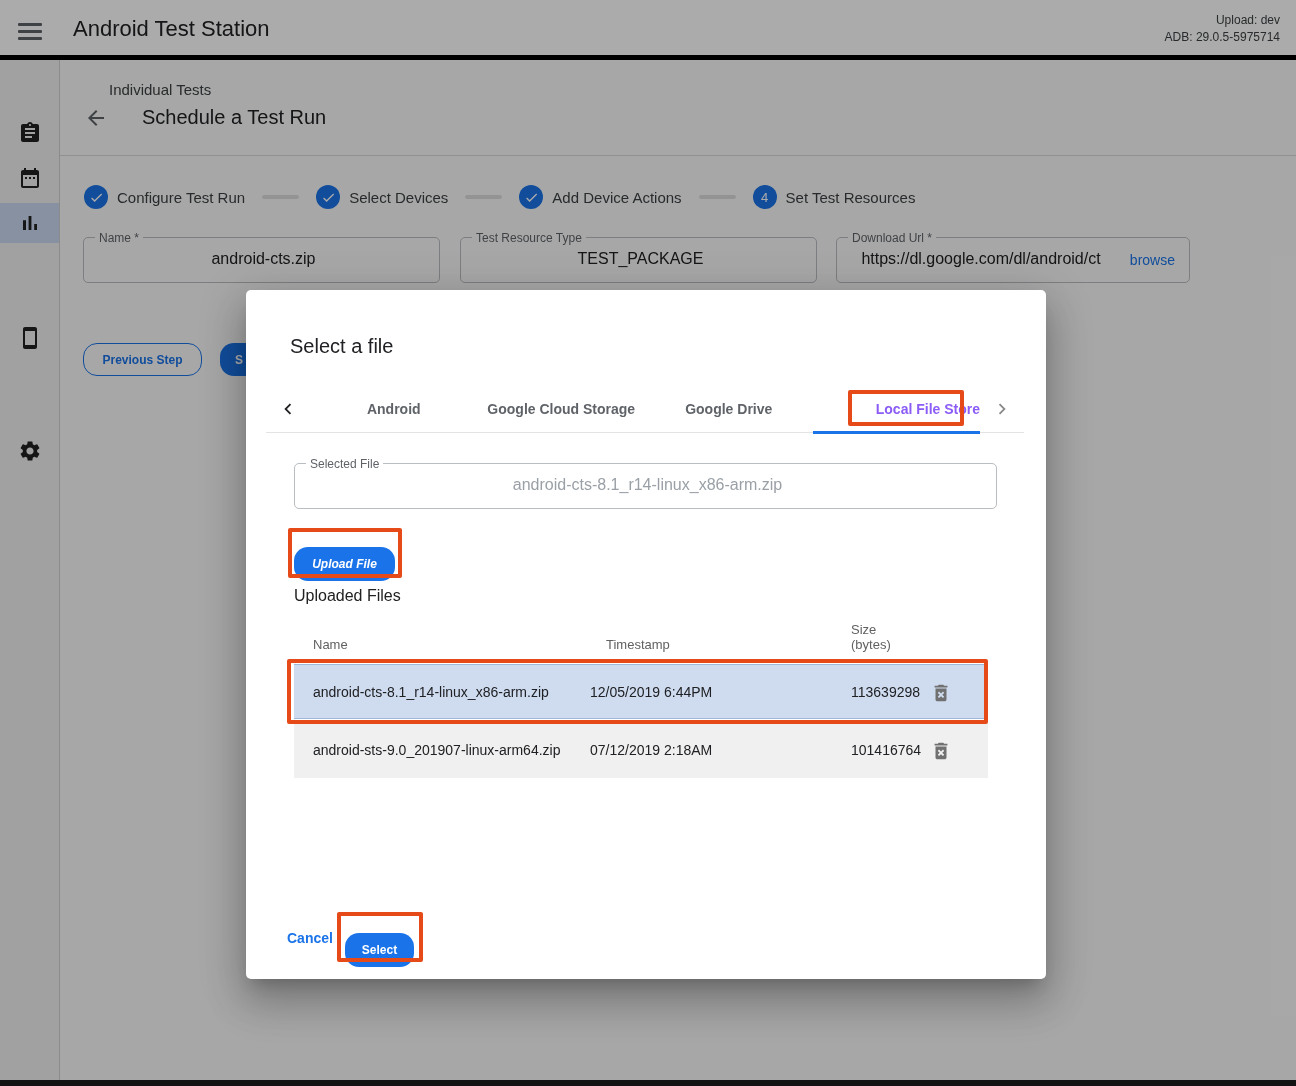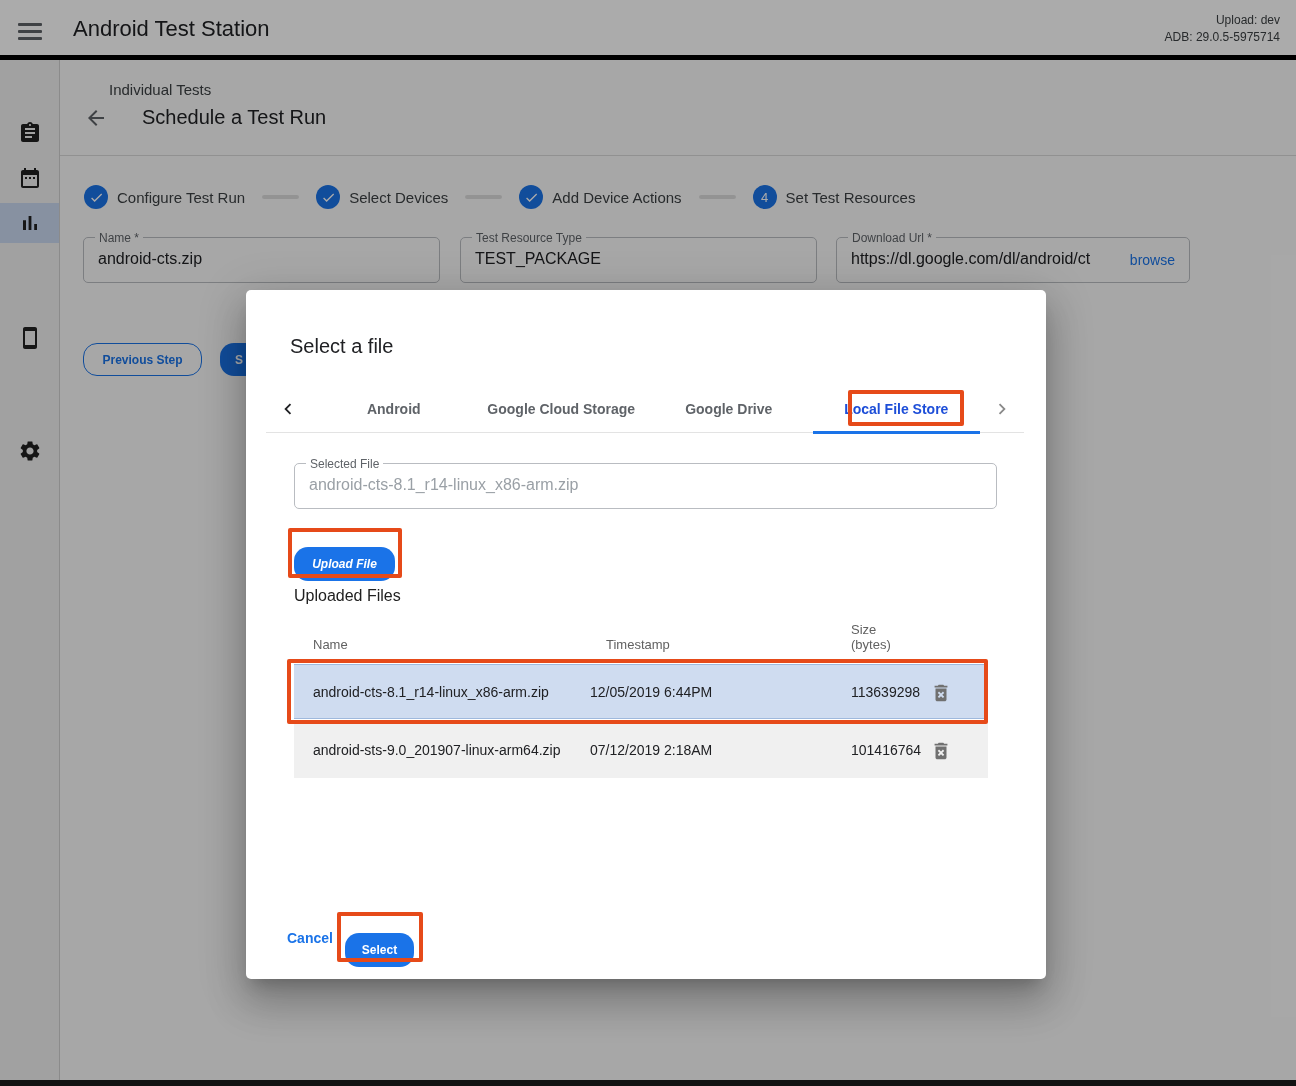--- a/index.html
+++ b/index.html
@@ -38,21 +38,21 @@
     display:flex; align-items:center; justify-content:center; font-size:13px; flex:none; }
   .step-circle svg { width:15px; height:15px; fill:#fff; }
   .step-label { font-size:15px; color:#3c4043; margin-left:9px; }
   .connector { width:37px; height:4px; background:#dcdcdc; border-radius:2px; margin:0 17px; }
 
   
   .o-field { position:absolute; height:46px; border:1px solid #b9bcc1; border-radius:5px; background:transparent; }
   .o-label { position:absolute; top:-7px; left:11px; background:#fafafa; padding:0 4px;
     font-size:12px; color:#5f6368; white-space:nowrap; }
   .o-value { position:absolute; left:14px; right:10px; top:12px; font-size:16px; color:#202124;
-    white-space:nowrap; overflow:hidden; }
+    white-space:nowrap; overflow:hidden;text-align:center; }
   .o-value.with-action { right:78px; }
   .field-action { position:absolute; right:14px; top:14px; font-size:14px; color:#1a73e8; cursor:pointer; }
 
   
   .btn { display:flex; align-items:center; justify-content:center; border-radius:14px;
     font-size:12px; font-weight:bold; cursor:pointer;margin-top:12px; }
   .btn-outline { position:absolute; left:83px; top:331px; width:119px; height:33px;
     border:1px solid #1a73e8; color:#1a73e8; background:transparent; }
   .btn-next { position:absolute; left:220px; top:331px; width:130px; height:33px;
     background:#1a73e8; color:#fff; justify-content:flex-start; padding-left:15px; }
@@ -67,21 +67,21 @@
     border-radius:5px; z-index:100;
     box-shadow:0 11px 15px -7px rgba(0,0,0,.2), 0 24px 38px 3px rgba(0,0,0,.18), 0 9px 46px 8px rgba(0,0,0,.12); }
   .dlg-title { position:absolute; left:44px; top:45px; font-size:20px; color:#202124; }
 
   .tabbar { position:absolute; left:20px; top:95px; width:758px; height:48px; display:flex;
     border-bottom:1px solid #e3e3e3; }
   .tab-chevron { width:44px; height:48px; display:flex; align-items:center; justify-content:center; cursor:pointer; }
   .tab-chevron svg { width:22px; height:22px; }
   .tab { flex:1; height:48px; display:flex; align-items:center; justify-content:center;
     font-size:14px; font-weight:bold; color:#5f6368; cursor:pointer; position:relative; }
-  .tab.active { color:#1d4ed8; }
+  .tab.active { color:#8b5cf6;justify-content:flex-end; }
   .tab.active::after { content:""; position:absolute; left:0; right:0; bottom:-1px; height:3px; background:#1a73e8; }
 
   .sel-field { left:48px; top:173px; width:703px; }
   .sel-field .o-label { background:#fff; }
   .sel-field .o-value { color:#9aa0a6; }
 
   .btn-upload { position:absolute; left:48px; top:245px; width:101px; height:34px; background:#1a73e8; color:#fff;font-style:italic; }
   .files-heading { position:absolute; left:48px; top:297px; font-size:16px; color:#212121; }
 
   .tbl-header { position:absolute; left:48px; top:325px; width:694px; height:45px; font-size:13px; color:#616161; }

